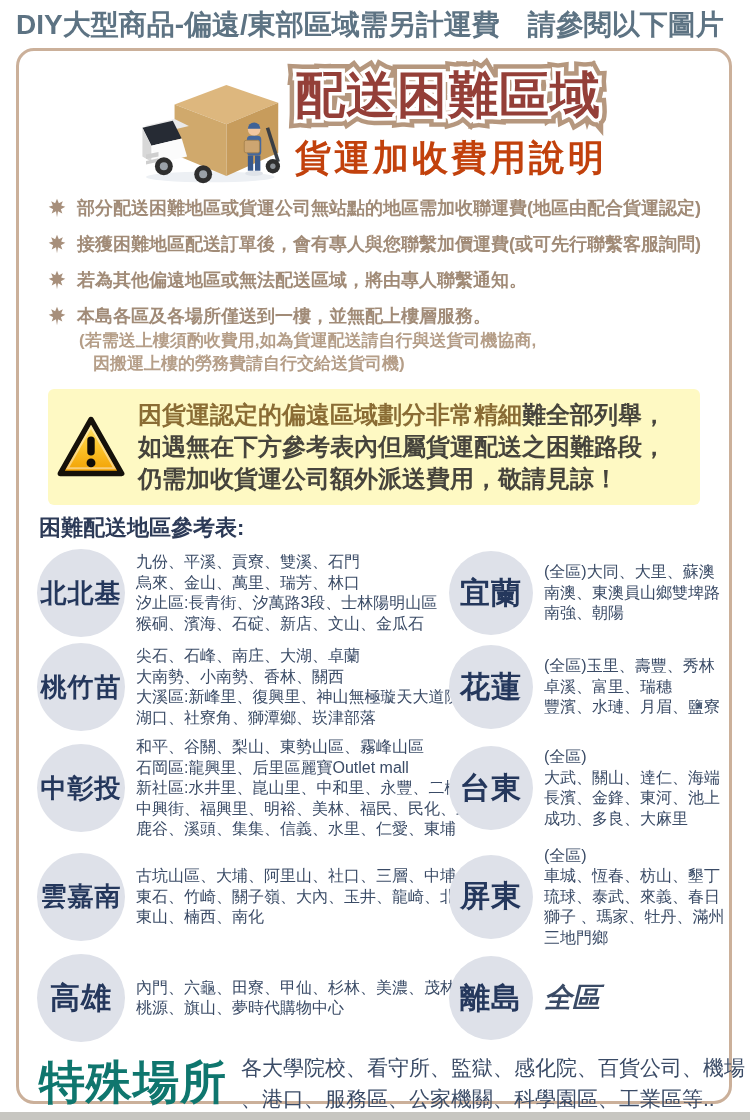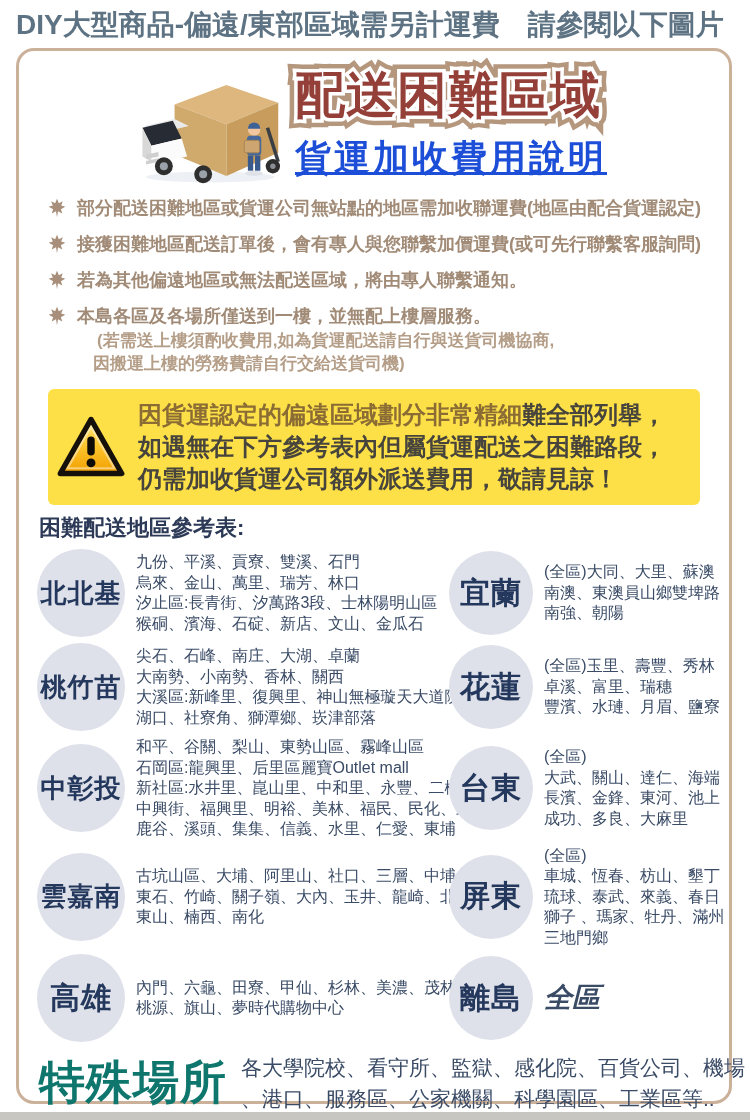--- a/index.html
+++ b/index.html
@@ -17,31 +17,31 @@
   }
   
   .banner{display:flex;align-items:flex-end;justify-content:center;gap:6px;margin-top:10px;height:124px;}
   .truck{flex-shrink:0;}
   .banner-text{display:flex;flex-direction:column;align-items:flex-start;padding-bottom:2px;}
   .title-stack{position:relative;width:316px;height:58px;margin-bottom:8px;}
   .tl{position:absolute;left:0;top:0;font-size:50px;line-height:54px;font-weight:bold;white-space:nowrap;letter-spacing:1px;}
   .tl.l1{color:#b5977e;-webkit-text-stroke:16px #b5977e;}
   .tl.l2{color:#ffffff;-webkit-text-stroke:7px #ffffff;}
   .tl.l3{color:#943f38;}
-  .subtitle{font-size:36px;font-weight:bold;color:#1d4ed8;letter-spacing:3px;white-space:nowrap;text-decoration:underline;}
+  .subtitle{font-size:36px;font-weight:bold;color:#c2410c;letter-spacing:3px;white-space:nowrap;}
   
   .bullets{margin-top:8px;padding-left:28px;padding-right:14px;}
   .bullet{display:flex;align-items:flex-start;gap:10px;margin-top:10px;}
   .leaf{flex-shrink:0;margin-top:2px;}
   .btext{font-size:18px;font-weight:bold;color:#a18b77;line-height:26px;white-space:nowrap;}
-  .bnote{font-size:17px;font-weight:bold;color:#b59e88;line-height:23px;margin-left:20px;white-space:nowrap;}
+  .bnote{font-size:17px;font-weight:bold;color:#b59e88;line-height:23px;margin-left:2px;white-space:nowrap;}
   .bnote.indent{margin-left:16px;}
   
   .warning{
-    margin:14px auto 0 auto;width:636px;background:#fde047;border-radius:6px;
+    margin:14px auto 0 auto;width:636px;background:#fef9c3;border-radius:6px;
     display:flex;align-items:center;gap:12px;padding:10px 8px;
   }
   .warn-text{font-size:24px;font-weight:bold;color:#46443c;line-height:32px;white-space:nowrap;}
   .warn-text .hl{color:#8a6c34;}
   
   .ref-heading{margin:8px 0 0 20px;font-size:22px;font-weight:bold;color:#2c3a57;}
   .regions{margin:6px 12px 0 18px;}
   .t-row{display:flex;margin-top:6px;}
   .cell{display:flex;align-items:center;gap:11px;}
   .cell.left{width:412px;flex-shrink:0;}

